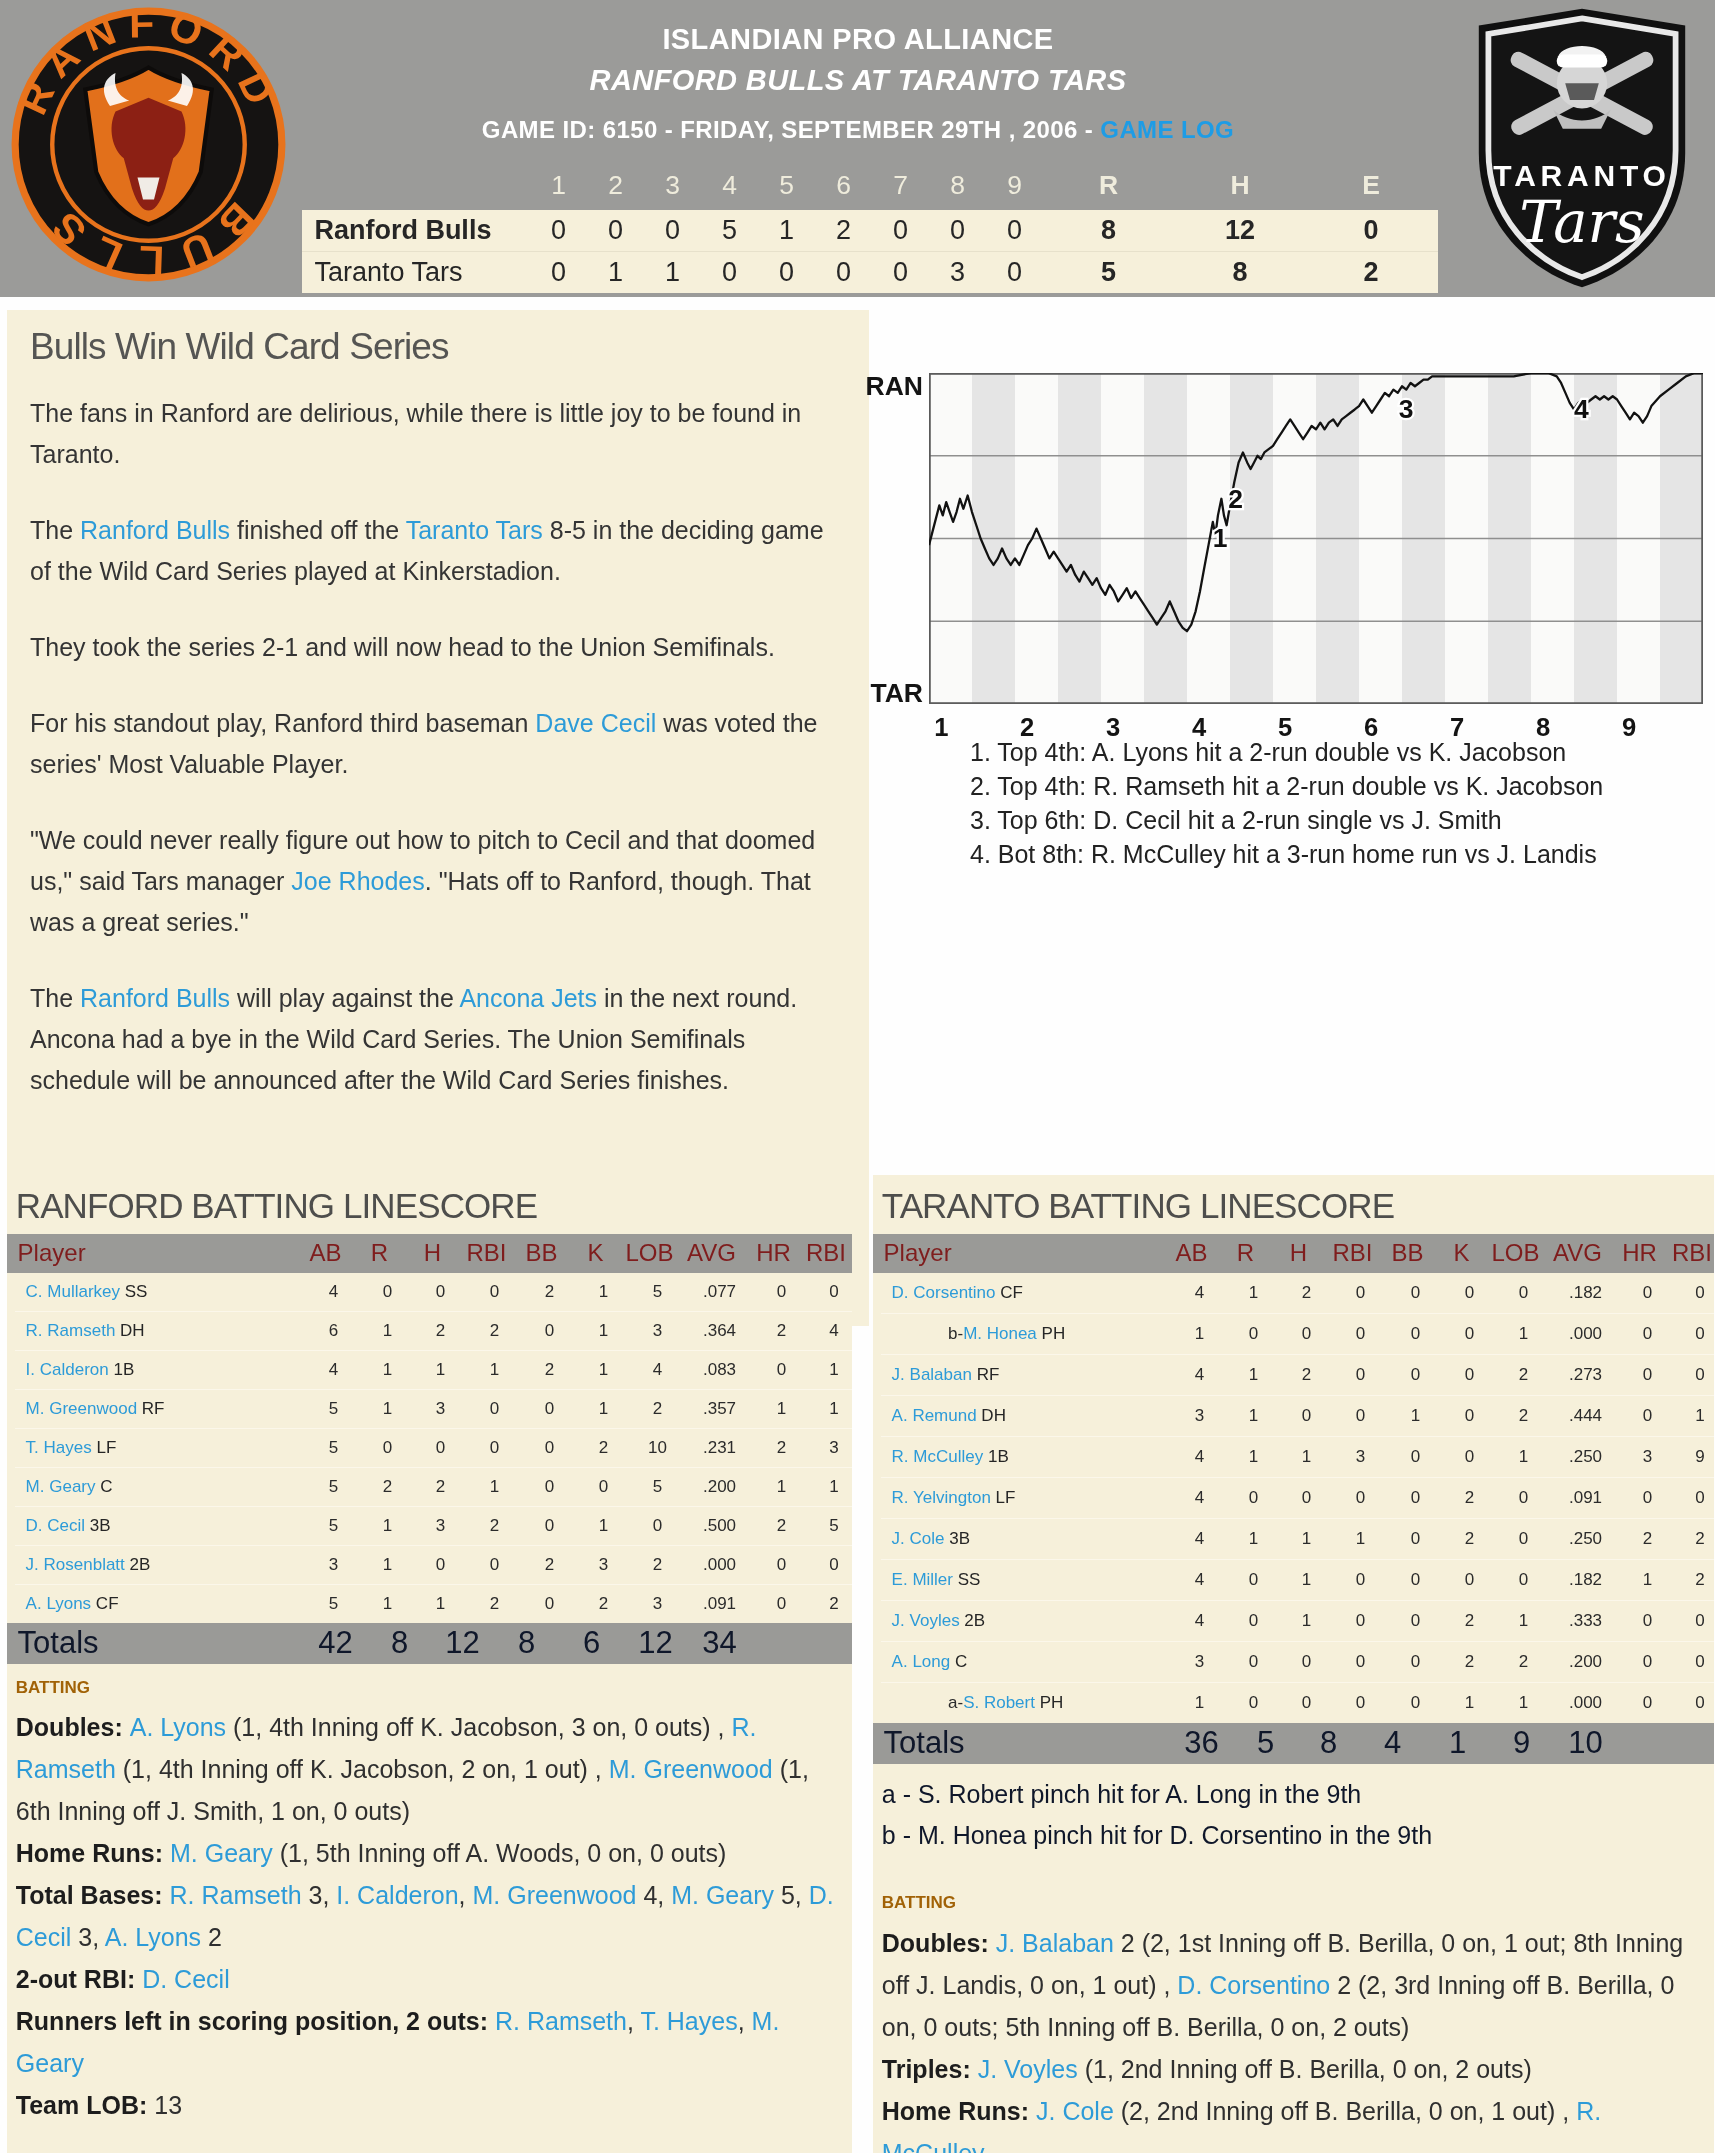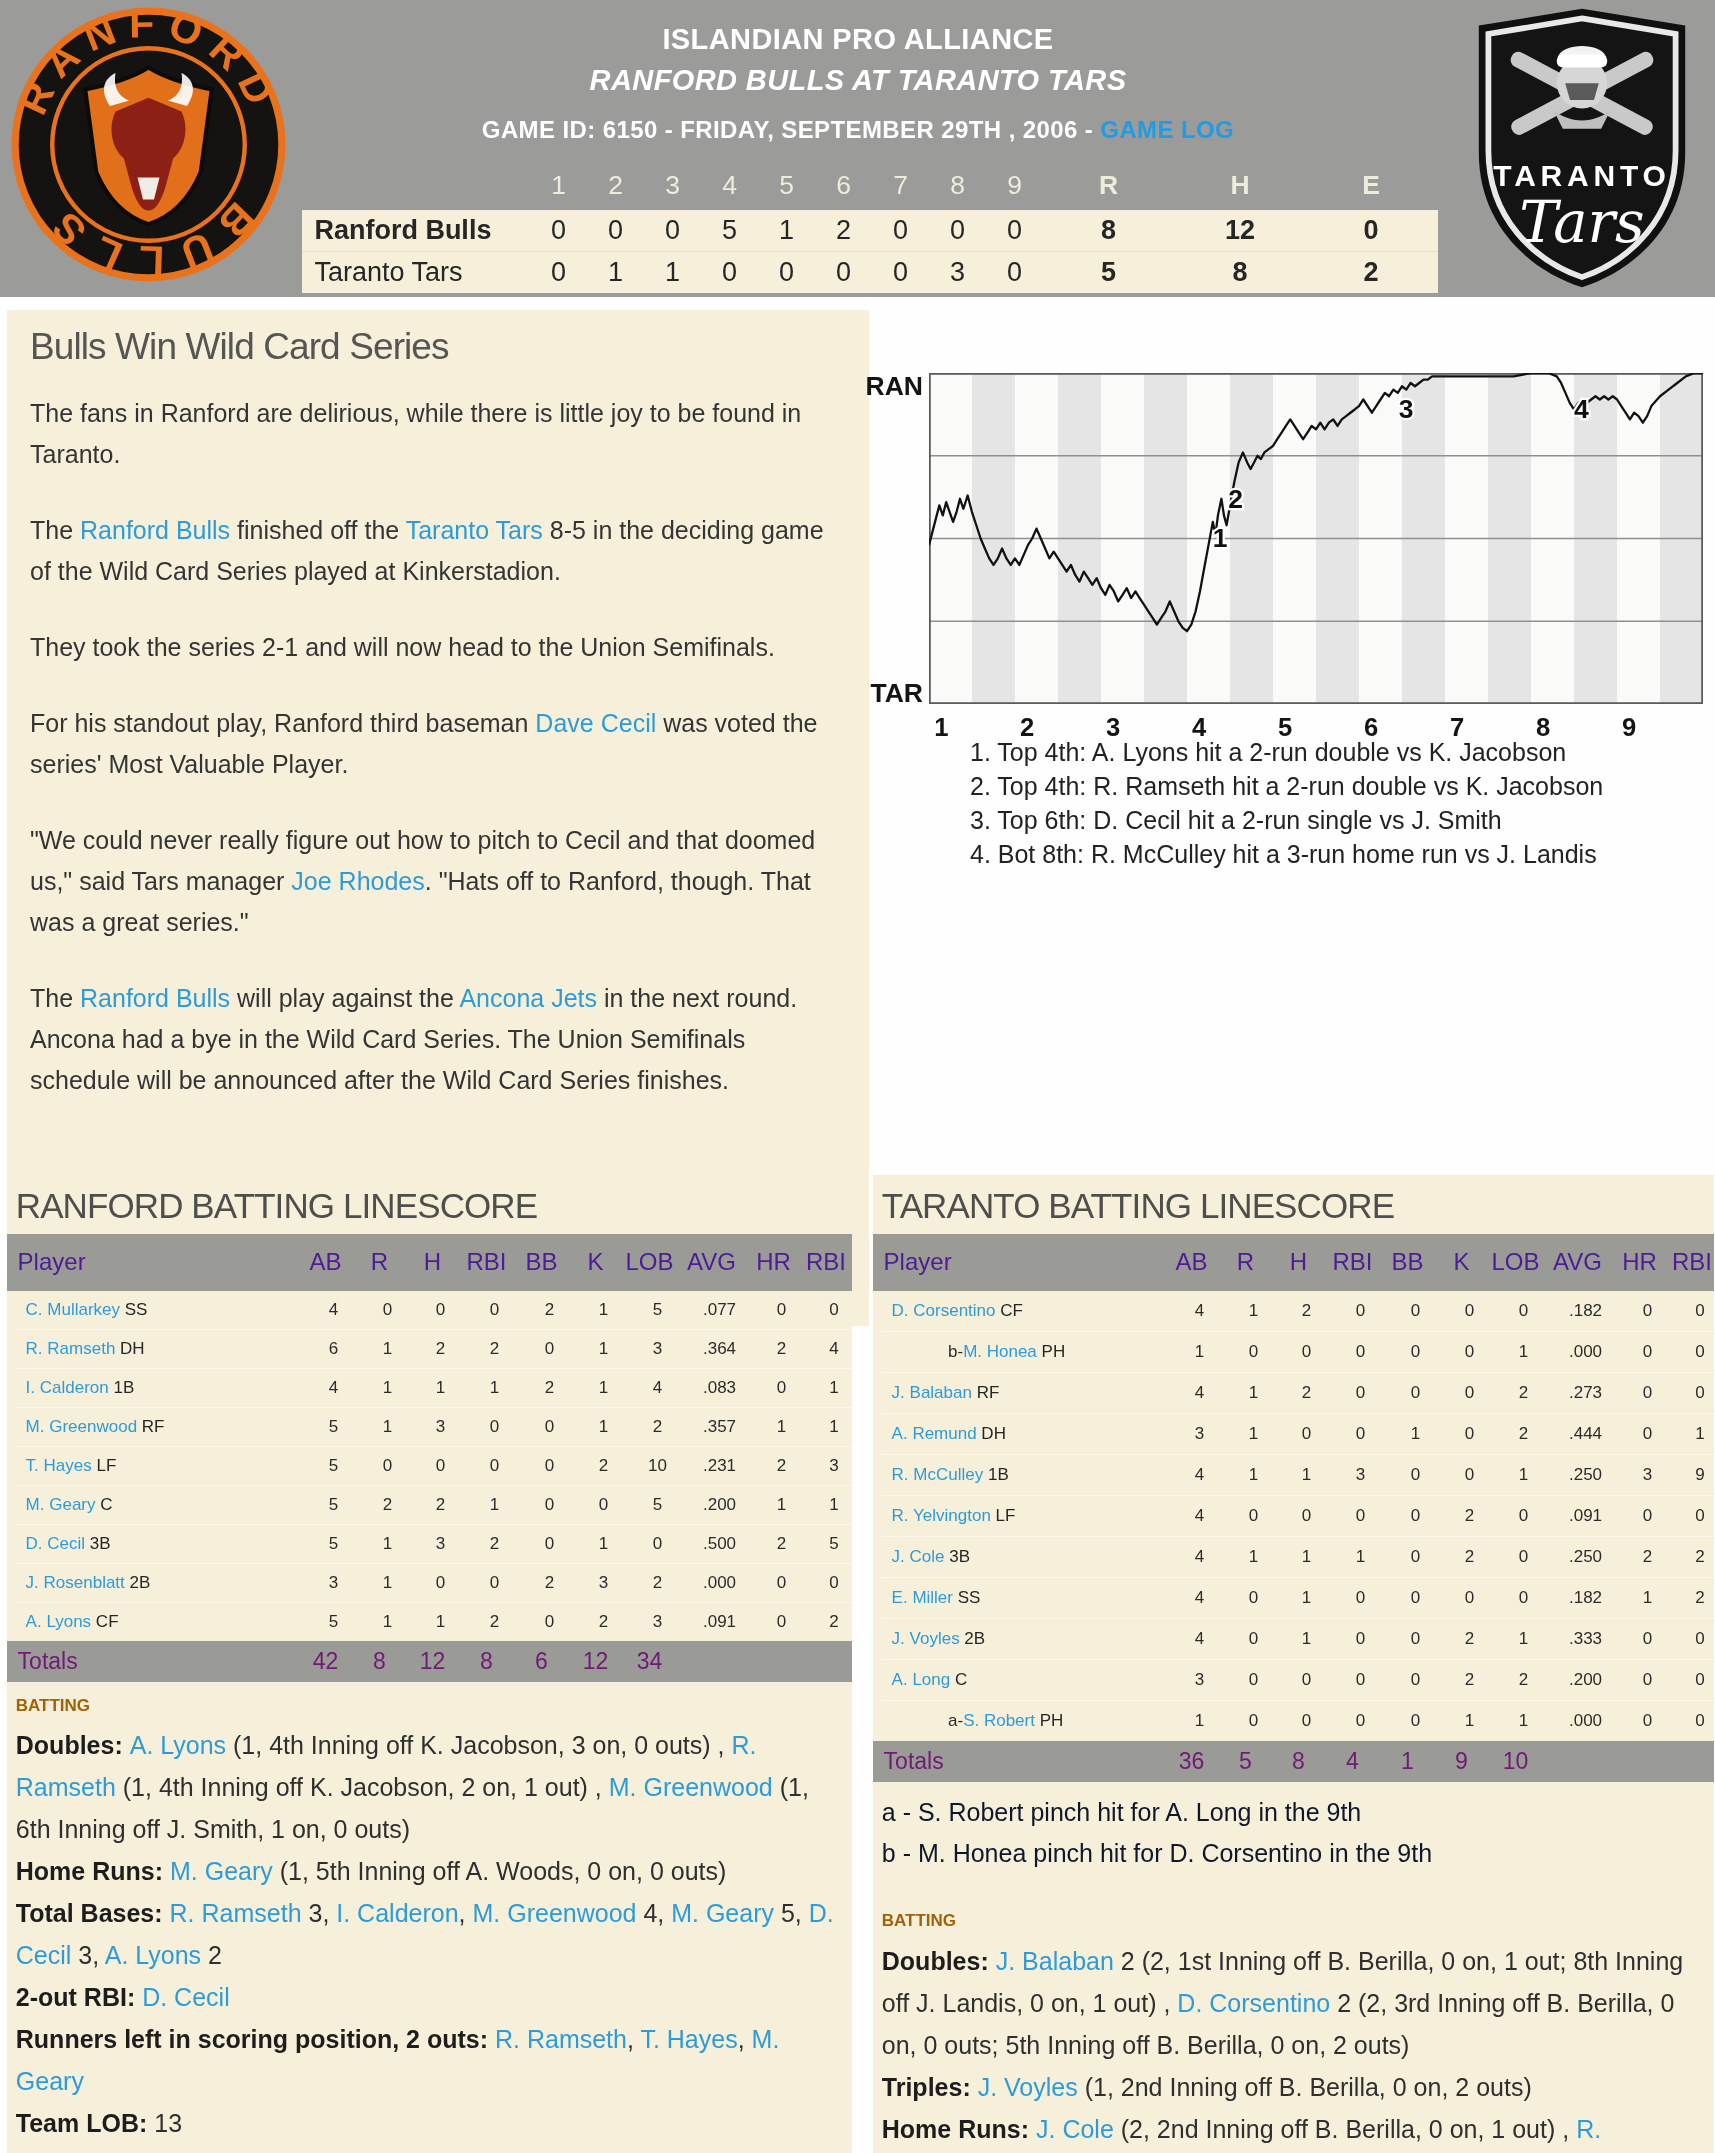--- a/index.html
+++ b/index.html
@@ -37,26 +37,26 @@
   .x-labels{position:absolute;left:929px;top:713px;width:774px;height:32px;}
   .x-labels span{position:absolute;transform:translateX(-50%);font-size:25.6px;font-weight:bold;color:#141414;}
   .key-moments{position:absolute;left:970px;top:735px;width:741px;}
   .key-moments div{font-size:25px;line-height:34px;color:#222222;}
   
   .ls-box{position:absolute;top:1175px;background:#f6f0da;box-sizing:border-box;padding:0 0 26.5px 0;height:978px;}
   .ls-left{left:7px;width:845px;}
   .ls-right{left:873px;width:841px;}
   .ls-title{font-size:35px;color:#4e4e4c;font-weight:400;letter-spacing:-0.9px;padding:10.6px 0 0 8.8px;height:48px;}
   .ls-grid{display:grid;grid-template-columns:291px 55px 53px 53px 55px 55px 53px 55px 69px 55px 50px;align-items:center;}
-  .ls-head{height:57px;background:#9a9a97;color:#4c1d95;font-size:24px;}
+  .ls-head{height:39px;background:#9a9a97;color:#7f1d1d;font-size:24px;}
   .ls-row{font-size:17px;color:#2b2b2b;background:#f6f0da;margin-left:8px;}
   .ls-left .ls-row{height:38px;}
   .ls-right .ls-row{height:40px;}
   .ls-row + .ls-row{border-top:1.8px solid #fbf7ea;}
-  .ls-tot{height:41px;background:#9a9a97;color:#701a75;font-size:23px;}
+  .ls-tot{height:41px;background:#9a9a97;color:#0f172a;font-size:31px;gap:10px;}
   .ls-cell{text-align:center;}
   .ls-player{text-align:left;padding-left:10.6px;white-space:nowrap;}
   .ls-player .pos{color:#262626;}
   .ls-player.indent{padding-left:67px;}
   .ls-notes{margin:10.6px 0 0 8.8px;}
   .ls-notes div{font-size:25px;line-height:41px;color:#0f172a;}
   .batting-title{font-size:17px;font-weight:bold;color:#a16207;margin:14px 0 0 8.8px;}
   .batting-lines{margin:8.8px 8.8px 0 8.8px;}
   .batting-lines .bl{font-size:25px;line-height:42px;color:#2f2f2f;}
   .ls-right .batting-title{margin-top:37px;}

